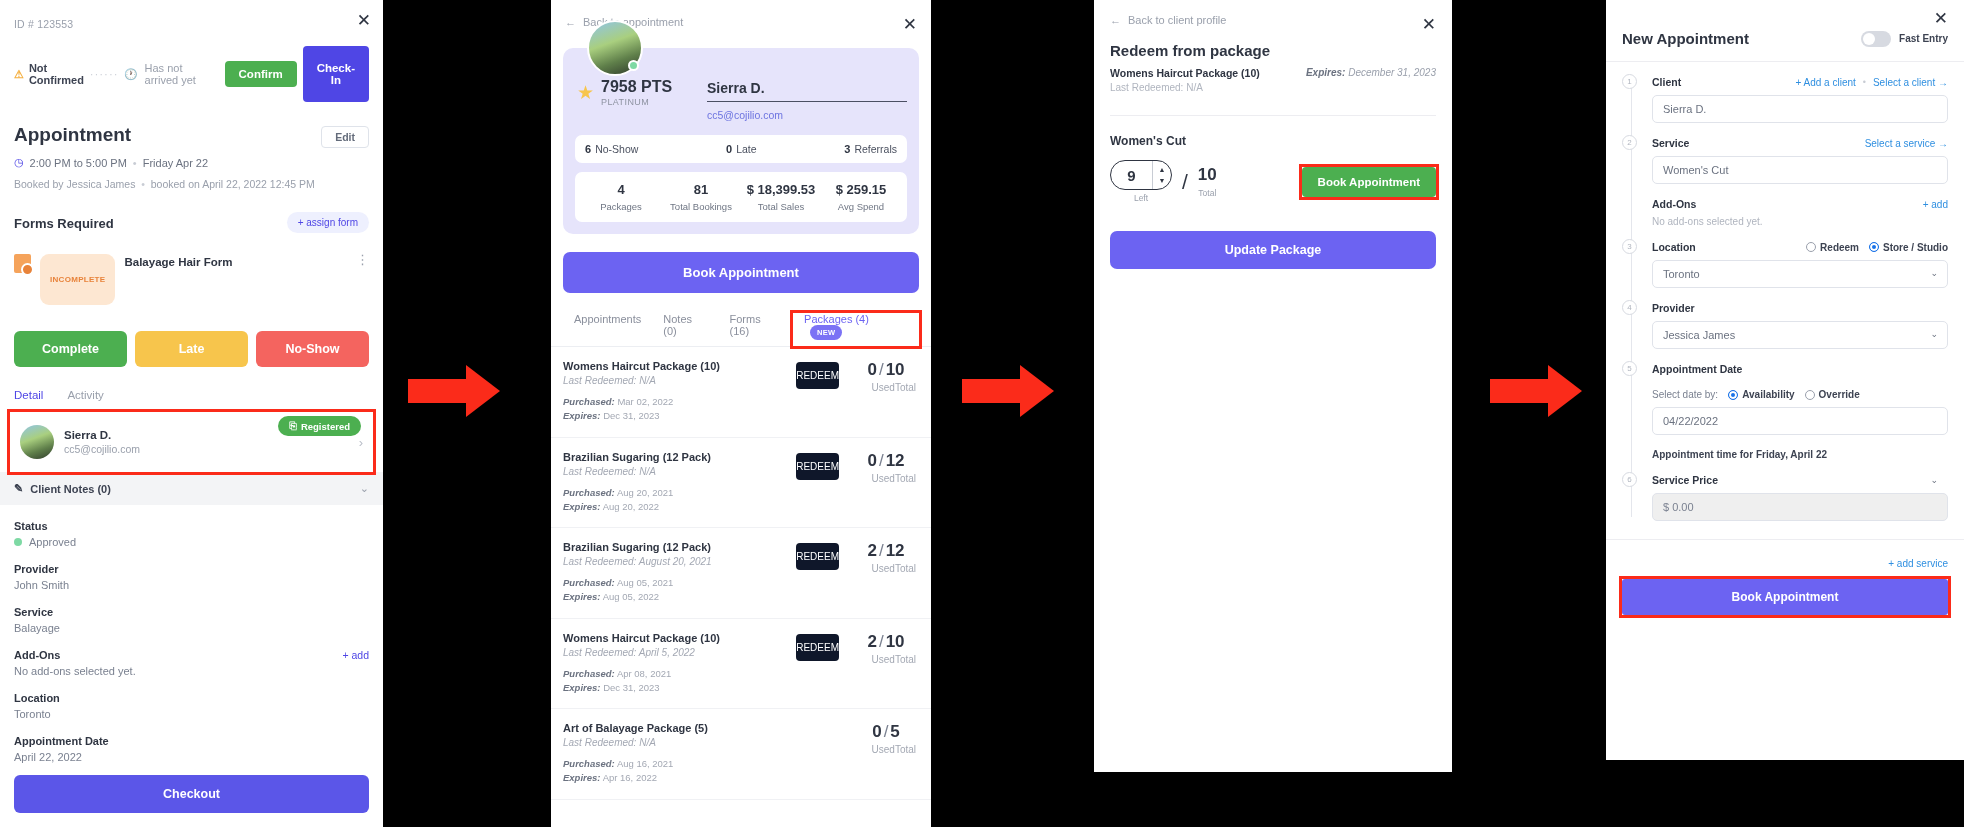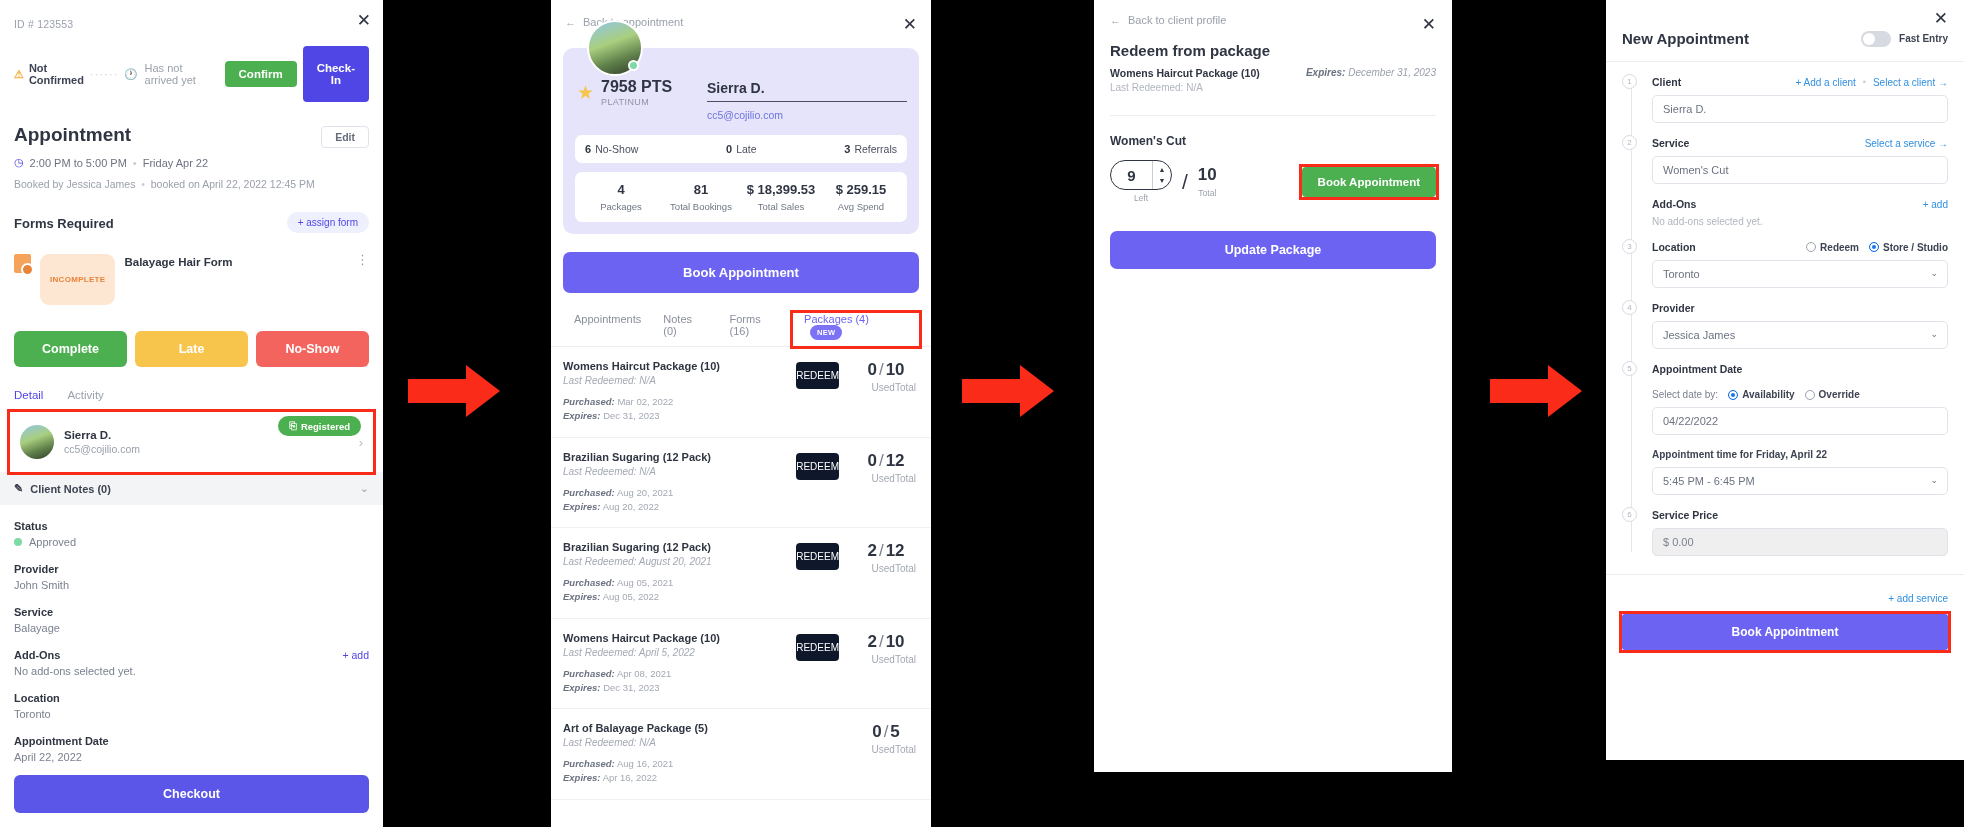--- a/index.html
+++ b/index.html
@@ -706,21 +706,20 @@
             </span>
             <span class="rad">
               <span class="ring"></span>
               <span>Override</span>
             </span>
           </div>
           <input class="inp" readonly="" value="04/22/2022" style="">
 
           <div class="f-sublbl">Appointment time for Friday, April 22</div>
           <div class="sel-wrap">
-            <input class="inp" readonly="" value="5:45 PM - 6:45 PM" style="">
             <span class="chev">⌄</span>
           </div>
         </div>
 
         <div class="step mt14">
           <span class="dot">6</span>
           <div class="f-row">
             <span class="f-lbl">Service Price</span>
           </div>
           <input class="inp grey" readonly="" value="$ 0.00" style="">

